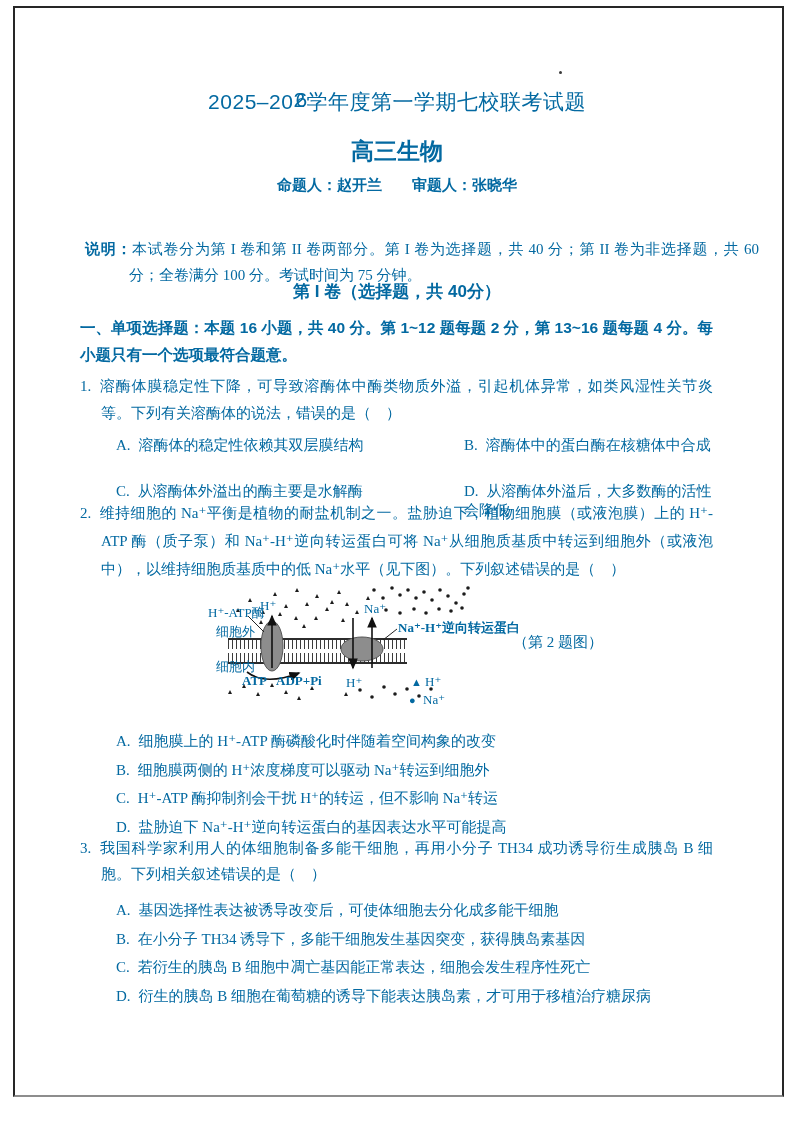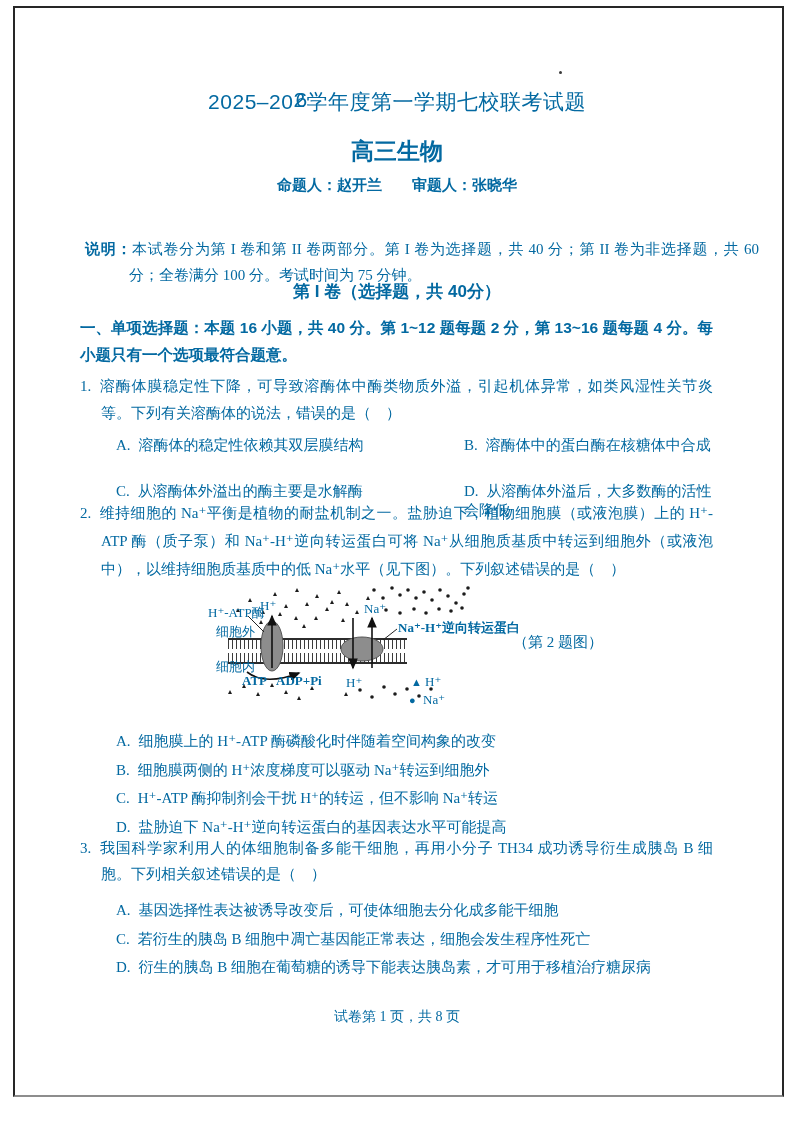--- a/index.html
+++ b/index.html
@@ -206,19 +206,19 @@
     <div class="optline"><span class="optlabel">C.</span><span>H⁺-ATP 酶抑制剂会干扰 H⁺的转运，但不影响 Na⁺转运</span></div>
     <div class="optline"><span class="optlabel">D.</span><span>盐胁迫下 Na⁺-H⁺逆向转运蛋白的基因表达水平可能提高</span></div>
   </div>
 
   <div class="question" id="q3">
     <div class="stem">
       <span class="qnum">3.</span><span>我国科学家利用人的体细胞制备多能干细胞，再用小分子 TH34 成功诱导衍生成胰岛 B 细胞。下列相关叙述错误的是（　）</span>
     </div>
     <div class="opts1">
       <div class="optline"><span class="optlabel">A.</span><span>基因选择性表达被诱导改变后，可使体细胞去分化成多能干细胞</span></div>
+      <div class="optline"><span class="optlabel">B.</span><span>在小分子 TH34 诱导下，多能干细胞发生基因突变，获得胰岛素基因</span></div>
       <div class="optline"><span class="optlabel">C.</span><span>若衍生的胰岛 B 细胞中凋亡基因能正常表达，细胞会发生程序性死亡</span></div>
       <div class="optline"><span class="optlabel">D.</span><span>衍生的胰岛 B 细胞在葡萄糖的诱导下能表达胰岛素，才可用于移植治疗糖尿病</span></div>
     </div>
   </div>
 
-  <div class="abs center" id="footer">试卷第 1 页，共 8 页</div>
 </div>
 
 </body></html>

